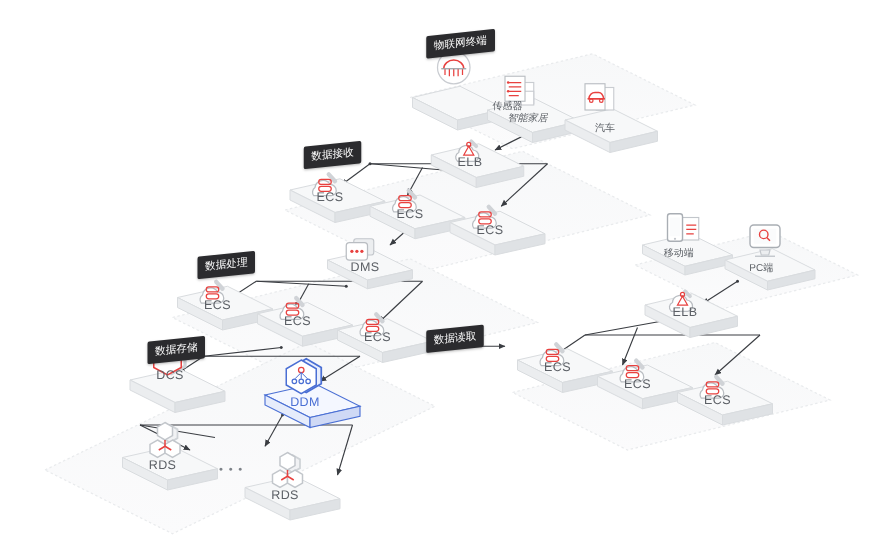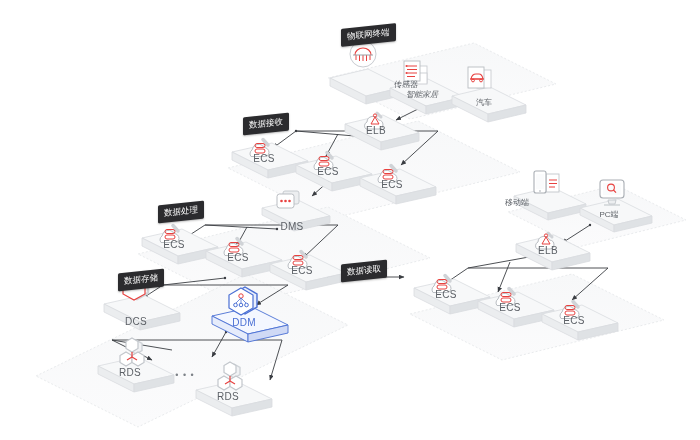--- a/index.html
+++ b/index.html
@@ -388,34 +388,34 @@
   <div class="label cn" style="left:330px;top:79px;width:60px;padding-left:46px;">传感器</div>
   <div class="label cn" style="left:391px;top:89px;width:62px;font-style:italic;">智能家居</div>
   <div class="label cn" style="left:455px;top:97px;width:58px;font-family:Liberation Mono, monospace;">汽车</div>
 
   <div class="label" style="left:346px;top:125px;width:60px;">ELB</div>
 
   <div class="label" style="left:234px;top:153px;width:60px;">ECS</div>
   <div class="label" style="left:298px;top:166px;width:60px;">ECS</div>
   <div class="label" style="left:362px;top:179px;width:60px;">ECS</div>
 
-  <div class="label" style="left:264px;top:221px;width:56px;">DMS</div>
+  <div class="label" style="left:264px;top:209px;width:56px;">DMS</div>
 
   <div class="label" style="left:144px;top:239px;width:60px;">ECS</div>
   <div class="label" style="left:208px;top:252px;width:60px;">ECS</div>
   <div class="label" style="left:272px;top:265px;width:60px;">ECS</div>
 
-  <div class="label" style="left:106px;top:316px;width:60px;">DCS</div>
+  <div class="label" style="left:106px;top:295px;width:60px;">DCS</div>
   <div class="label" style="left:214px;top:317px;width:60px;color:#4a6fd4;">DDM</div>
 
   <div class="label" style="left:100px;top:367px;width:60px;">RDS</div>
   <div class="label" style="left:198px;top:391px;width:60px;">RDS</div>
   <div class="label" style="left:165px;top:370px;width:40px;color:#7d8288;letter-spacing:1px;font-size:9px;">• • •</div>
 
-  <div class="label cn" style="left:488px;top:197px;width:58px;">移动端</div>
+  <div class="label cn" style="left:514px;top:197px;width:58px;">移动端</div>
   <div class="label cn" style="left:581px;top:209px;width:56px;">PC端</div>
 
   <div class="label" style="left:518px;top:245px;width:60px;">ELB</div>
 
   <div class="label" style="left:416px;top:289px;width:60px;">ECS</div>
   <div class="label" style="left:480px;top:302px;width:60px;">ECS</div>
   <div class="label" style="left:544px;top:315px;width:60px;">ECS</div>
 
   <div class="chip sk" style="left:341px;top:26px;">物联网终端</div>
   <div class="chip sk" style="left:243px;top:115px;">数据接收</div>

